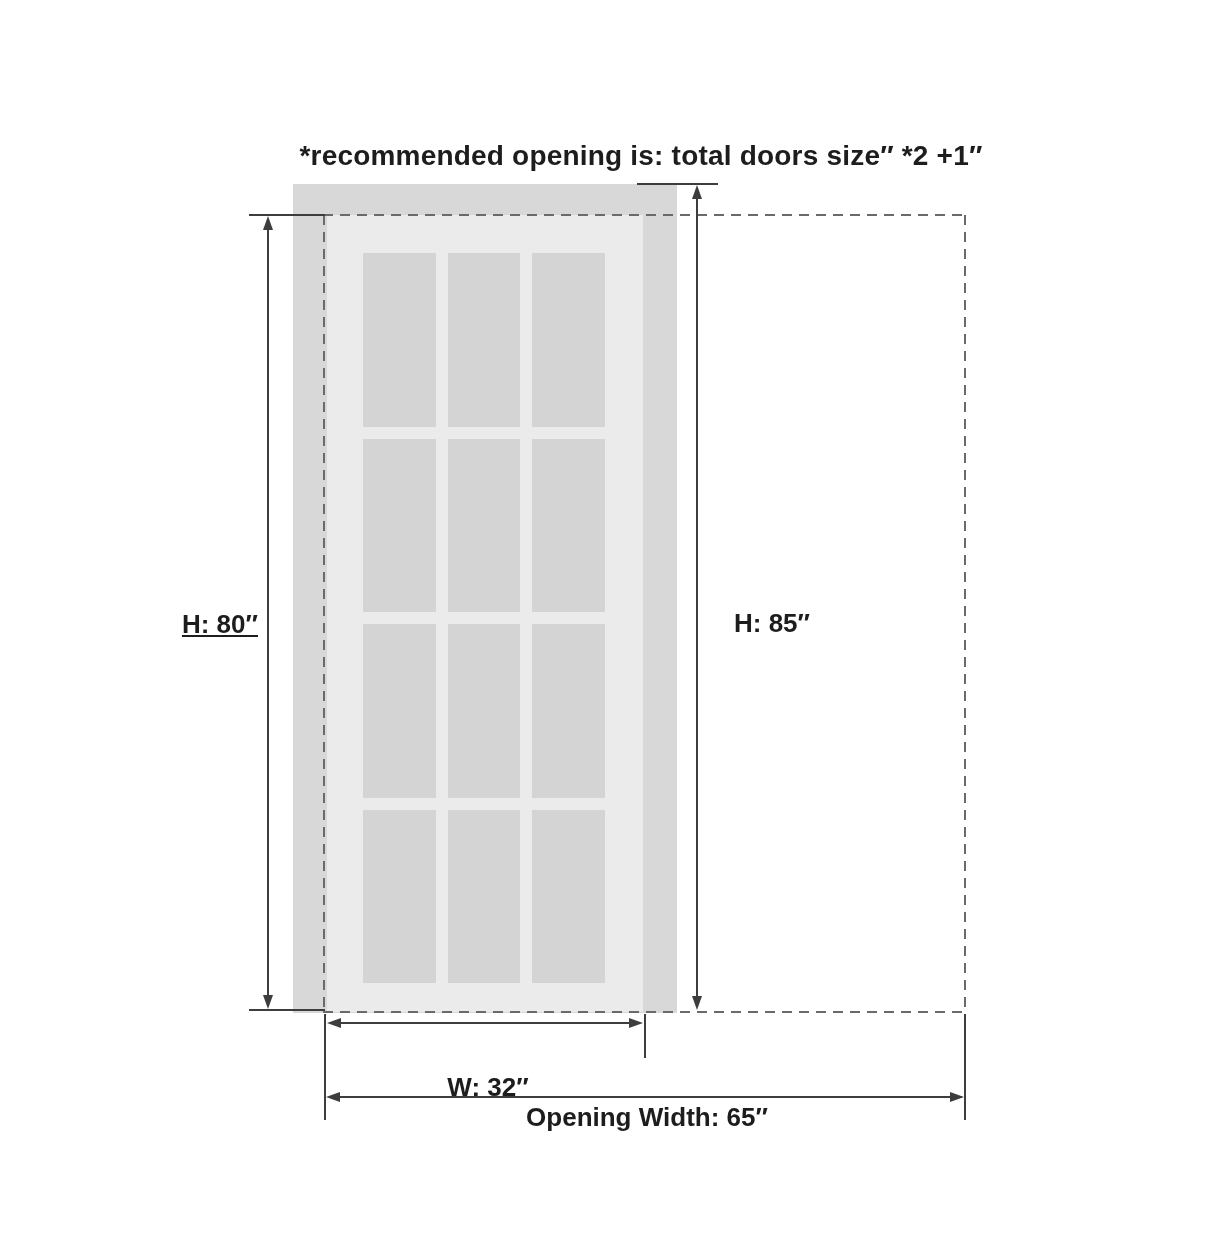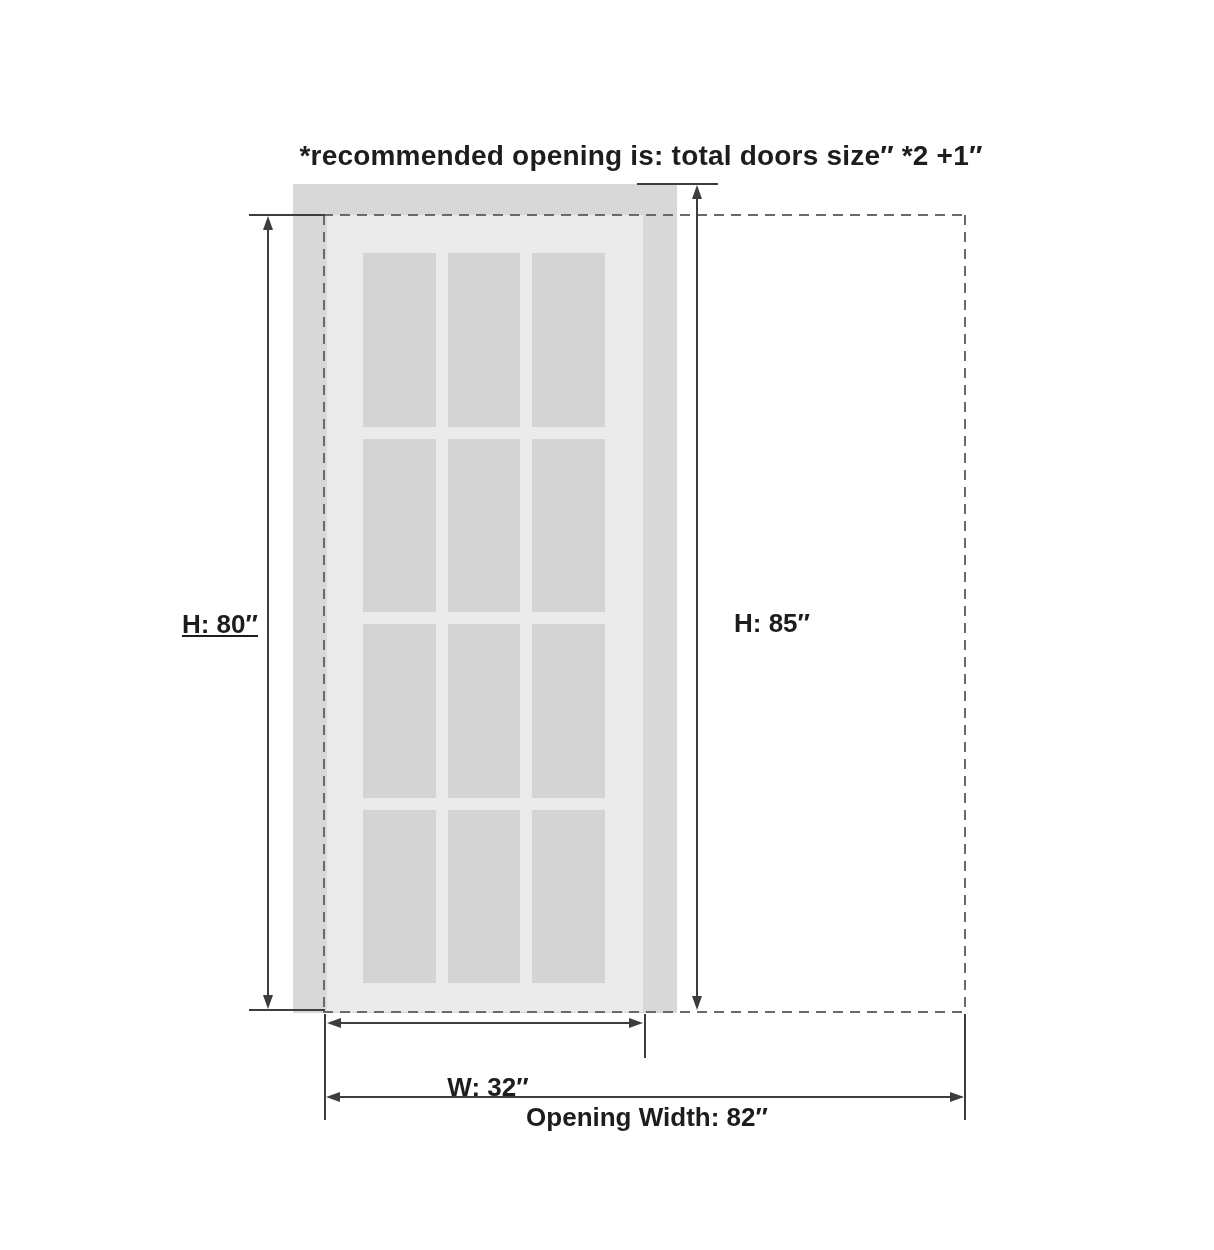--- a/index.html
+++ b/index.html
@@ -87,15 +87,15 @@
   <div class="abs hline" style="left:330px;top:1022px;width:310px;"></div>
   <div class="abs arr arr-left" style="left:327px;top:1018px;"></div>
   <div class="abs arr arr-right" style="left:629px;top:1018px;"></div>
   <div class="abs dim-label" style="left:488px;top:1035px;transform:translateX(-50%);margin-top:37px;">W: 32″</div>
 
   <div class="abs vline" style="left:324px;top:1014px;height:106px;"></div>
   <div class="abs vline" style="left:964px;top:1014px;height:106px;"></div>
   <div class="abs hline" style="left:329px;top:1096px;width:633px;"></div>
   <div class="abs arr arr-left" style="left:326px;top:1092px;"></div>
   <div class="abs arr arr-right" style="left:950px;top:1092px;"></div>
-  <div class="abs dim-label" style="left:647px;top:1102px;transform:translateX(-50%);">Opening Width: 82″</div>
+  <div class="abs dim-label" style="left:647px;top:1102px;transform:translateX(-50%);">Opening Width: 65″</div>
 
 </div>
 
 </body></html>

